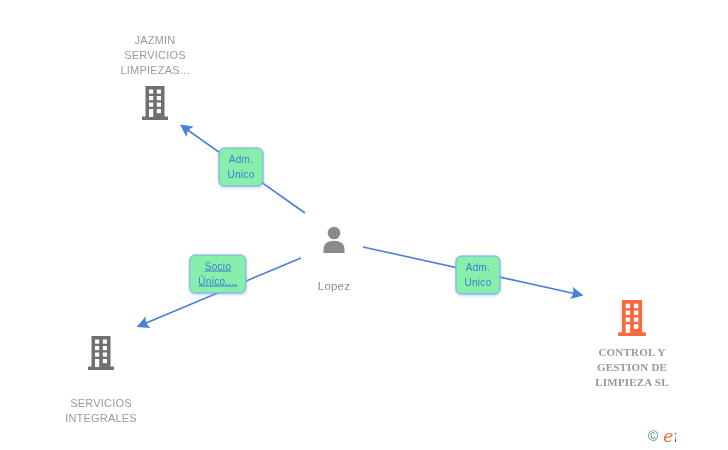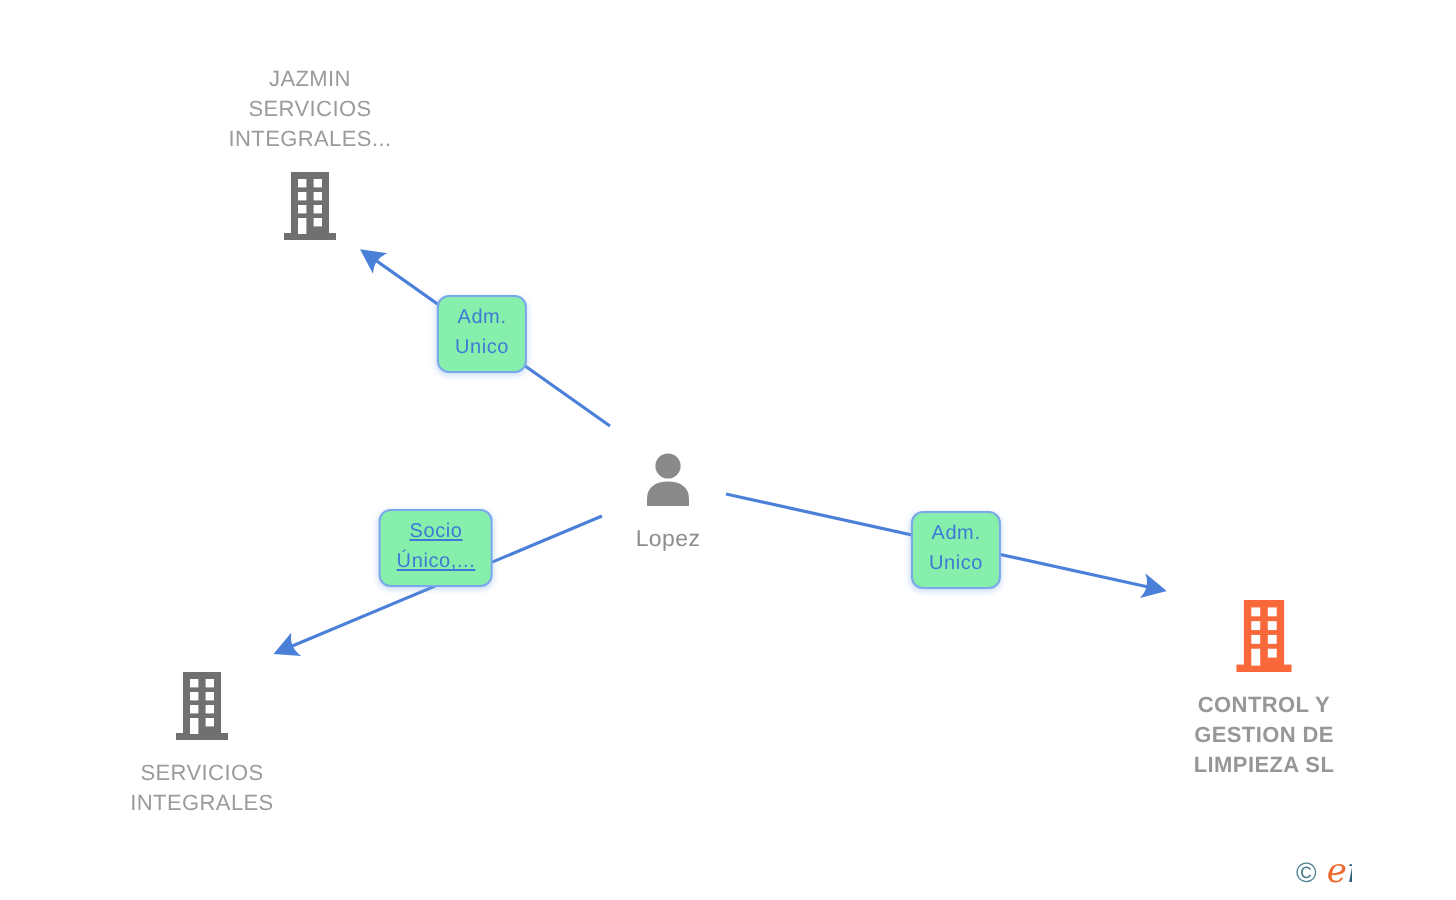--- a/index.html
+++ b/index.html
@@ -10,21 +10,21 @@
   svg.edges{position:absolute;left:0;top:0;width:728px;height:450px;pointer-events:none;}
 
   .node{position:absolute;transform:translateX(-50%);text-align:center;cursor:pointer;}
   .name-line{font-size:11px;line-height:15px;color:#9b9b9b;letter-spacing:.2px;white-space:nowrap;}
   .node-bold .name-line{font-weight:bold;color:#979797;}
   .icon-wrap{display:inline-block;line-height:0;}
   .gray-building{color:#707070;}
   .orange-building{color:#f9683a;}
   .person-silhouette{color:#8a8a8a;}
   .person-name{font-size:11.5px;line-height:15px;color:#8d8d8d;letter-spacing:.2px;white-space:nowrap;}
-  .mt8{margin-top:8px;} .mt7{margin-top:5px;} .mt5{margin-top:5px;}
+  .mt8{margin-top:8px;} .mt7{margin-top:22px;} .mt5{margin-top:5px;font-family:Liberation Serif, serif;}
 
   #node-jazmin{left:155px;top:33px;width:150px;}
   #node-person{left:334px;top:226px;width:150px;}
   #node-servicios{left:101px;top:336px;width:160px;}
   #node-control{left:632px;top:300px;width:160px;}
 
   .edge-label{
     position:absolute;transform:translate(-50%,-50%);
     background:#86efac;border:1.5px solid #7aa8ea;border-radius:6px;
     padding:3px 8px 4px;font-size:10px;line-height:15px;color:#3e7ad6;
@@ -56,21 +56,21 @@
       <line x1="305" y1="213" x2="182" y2="126" marker-end="url(#arrow)"></line>
       <line x1="301" y1="258" x2="139" y2="326" marker-end="url(#arrow)"></line>
       <line x1="363" y1="247" x2="581" y2="295" marker-end="url(#arrow)"></line>
     </g>
   </svg>
 
   <div class="node" id="node-jazmin">
     <div>
       <div class="name-line">JAZMIN</div>
       <div class="name-line">SERVICIOS</div>
-      <div class="name-line">INTEGRALES...</div>
+      <div class="name-line">LIMPIEZAS...</div>
     </div>
     <span class="icon-wrap gray-building mt8">
       <svg width="26" height="34" viewBox="0 0 26 34">
         <g fill="currentColor">
           <rect x="0" y="30.5" width="26" height="3.5"></rect>
           <rect x="3.5" y="0" width="19" height="31"></rect>
         </g>
         <g fill="#ffffff">
           <rect x="7" y="3.5" width="4.2" height="4.2"></rect>
             <rect x="14.8" y="3.5" width="4.2" height="4.2"></rect>

